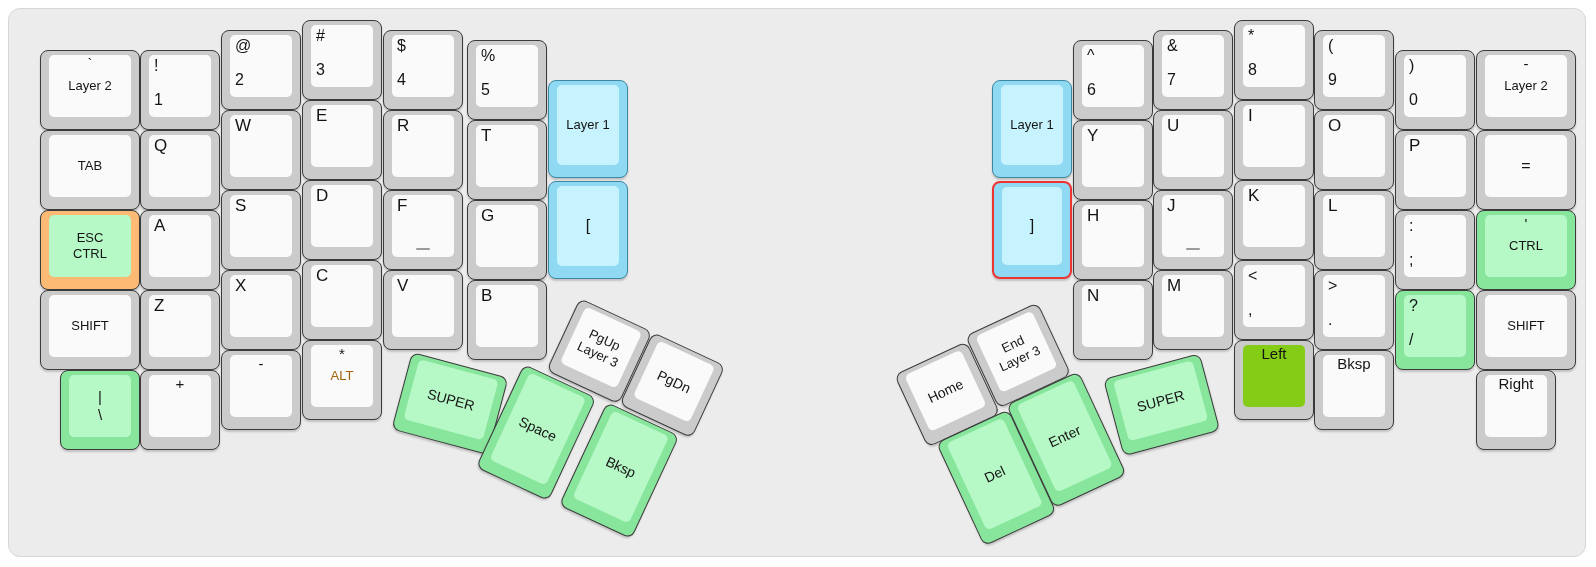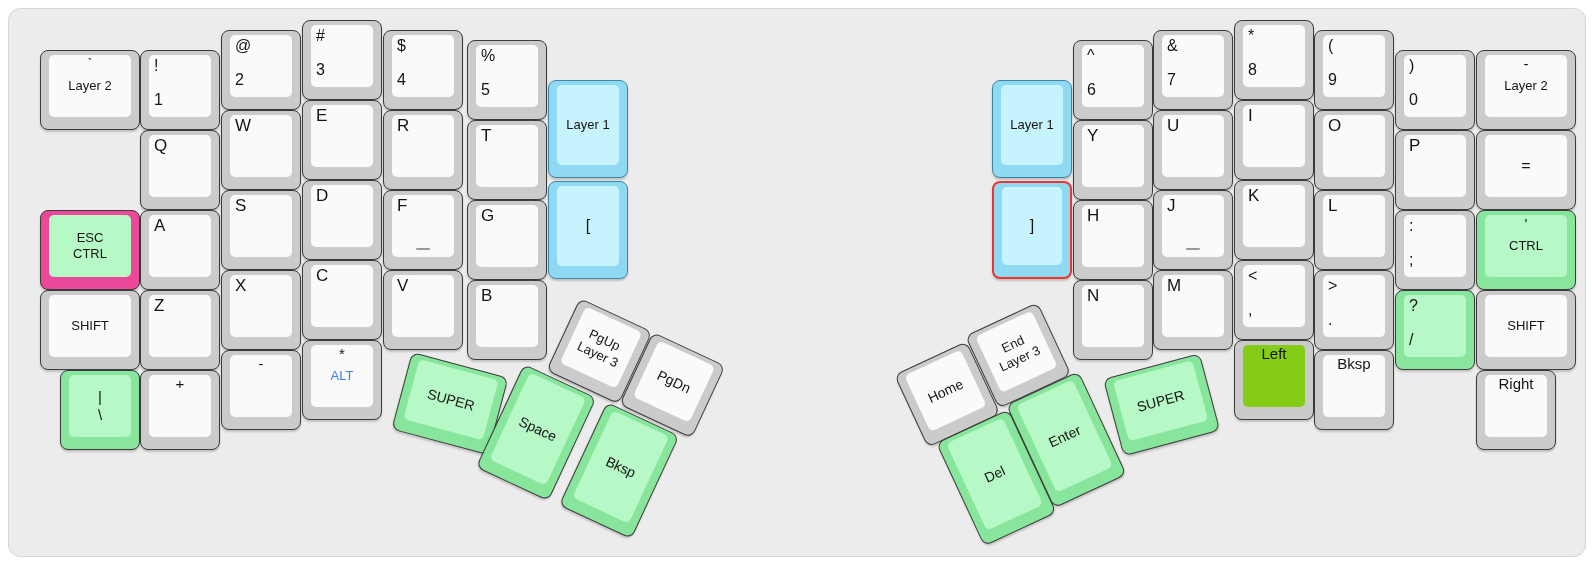--- a/index.html
+++ b/index.html
@@ -42,21 +42,26 @@
 <body>
 
 <div class="panel"></div>
 <div id="kb">
     <div class="key" style="left: 40px; top: 50px; width: 100px; height: 80px; background: rgb(203, 203, 203); border-color: rgb(59, 59, 59);">
       <div class="keytop" style="background: rgb(250, 250, 250);">
         <div class="lab tc" style="color: rgb(20, 20, 20);">`</div>
         <div class="lab c" style="color: rgb(20, 20, 20);">Layer 2</div>
       </div>
     </div>
-    <div class="key" style="left: 40px; top: 210px; width: 100px; height: 80px; background: #ec4899; border-color: rgb(59, 59, 59);">
+    <div class="key" style="left: 40px; top: 130px; width: 100px; height: 80px; background: rgb(203, 203, 203); border-color: rgb(59, 59, 59);">
+      <div class="keytop" style="background: rgb(250, 250, 250);">
+        <div class="lab c" style="color: rgb(20, 20, 20);">TAB</div>
+      </div>
+    </div>
+    <div class="key" style="left: 40px; top: 210px; width: 100px; height: 80px; background: #fdba74; border-color: rgb(59, 59, 59);">
       <div class="keytop" style="background: rgb(182, 248, 198);">
         <div class="lab c" style="color: rgb(20, 20, 20);">ESC
 CTRL</div>
       </div>
     </div>
     <div class="key" style="left: 40px; top: 290px; width: 100px; height: 80px; background: rgb(203, 203, 203); border-color: rgb(59, 59, 59);">
       <div class="keytop" style="background: rgb(250, 250, 250);">
         <div class="lab c" style="color: rgb(20, 20, 20);">SHIFT</div>
       </div>
     </div>
@@ -135,21 +140,21 @@
       </div>
     </div>
     <div class="key" style="left: 302px; top: 260px; width: 80px; height: 80px; background: rgb(203, 203, 203); border-color: rgb(59, 59, 59);">
       <div class="keytop" style="background: rgb(250, 250, 250);">
         <div class="lab tl" style="font-size: 17px; color: rgb(20, 20, 20);">C</div>
       </div>
     </div>
     <div class="key" style="left: 302px; top: 340px; width: 80px; height: 80px; background: rgb(203, 203, 203); border-color: rgb(59, 59, 59);">
       <div class="keytop" style="background: rgb(250, 250, 250);">
         <div class="lab tc" style="color: rgb(20, 20, 20);">*</div>
-        <div class="lab c" style="color: #3b82f6;">ALT</div>
+        <div class="lab c" style="color: #a16207;">ALT</div>
       </div>
     </div>
     <div class="key" style="left: 383px; top: 30px; width: 80px; height: 80px; background: rgb(203, 203, 203); border-color: rgb(59, 59, 59);">
       <div class="keytop" style="background: rgb(250, 250, 250);">
         <div class="lab tl" style="color: rgb(20, 20, 20);">$</div>
         <div class="lab bl" style="color: rgb(20, 20, 20);">4</div>
       </div>
     </div>
     <div class="key" style="left: 383px; top: 110px; width: 80px; height: 80px; background: rgb(203, 203, 203); border-color: rgb(59, 59, 59);">
       <div class="keytop" style="background: rgb(250, 250, 250);">

